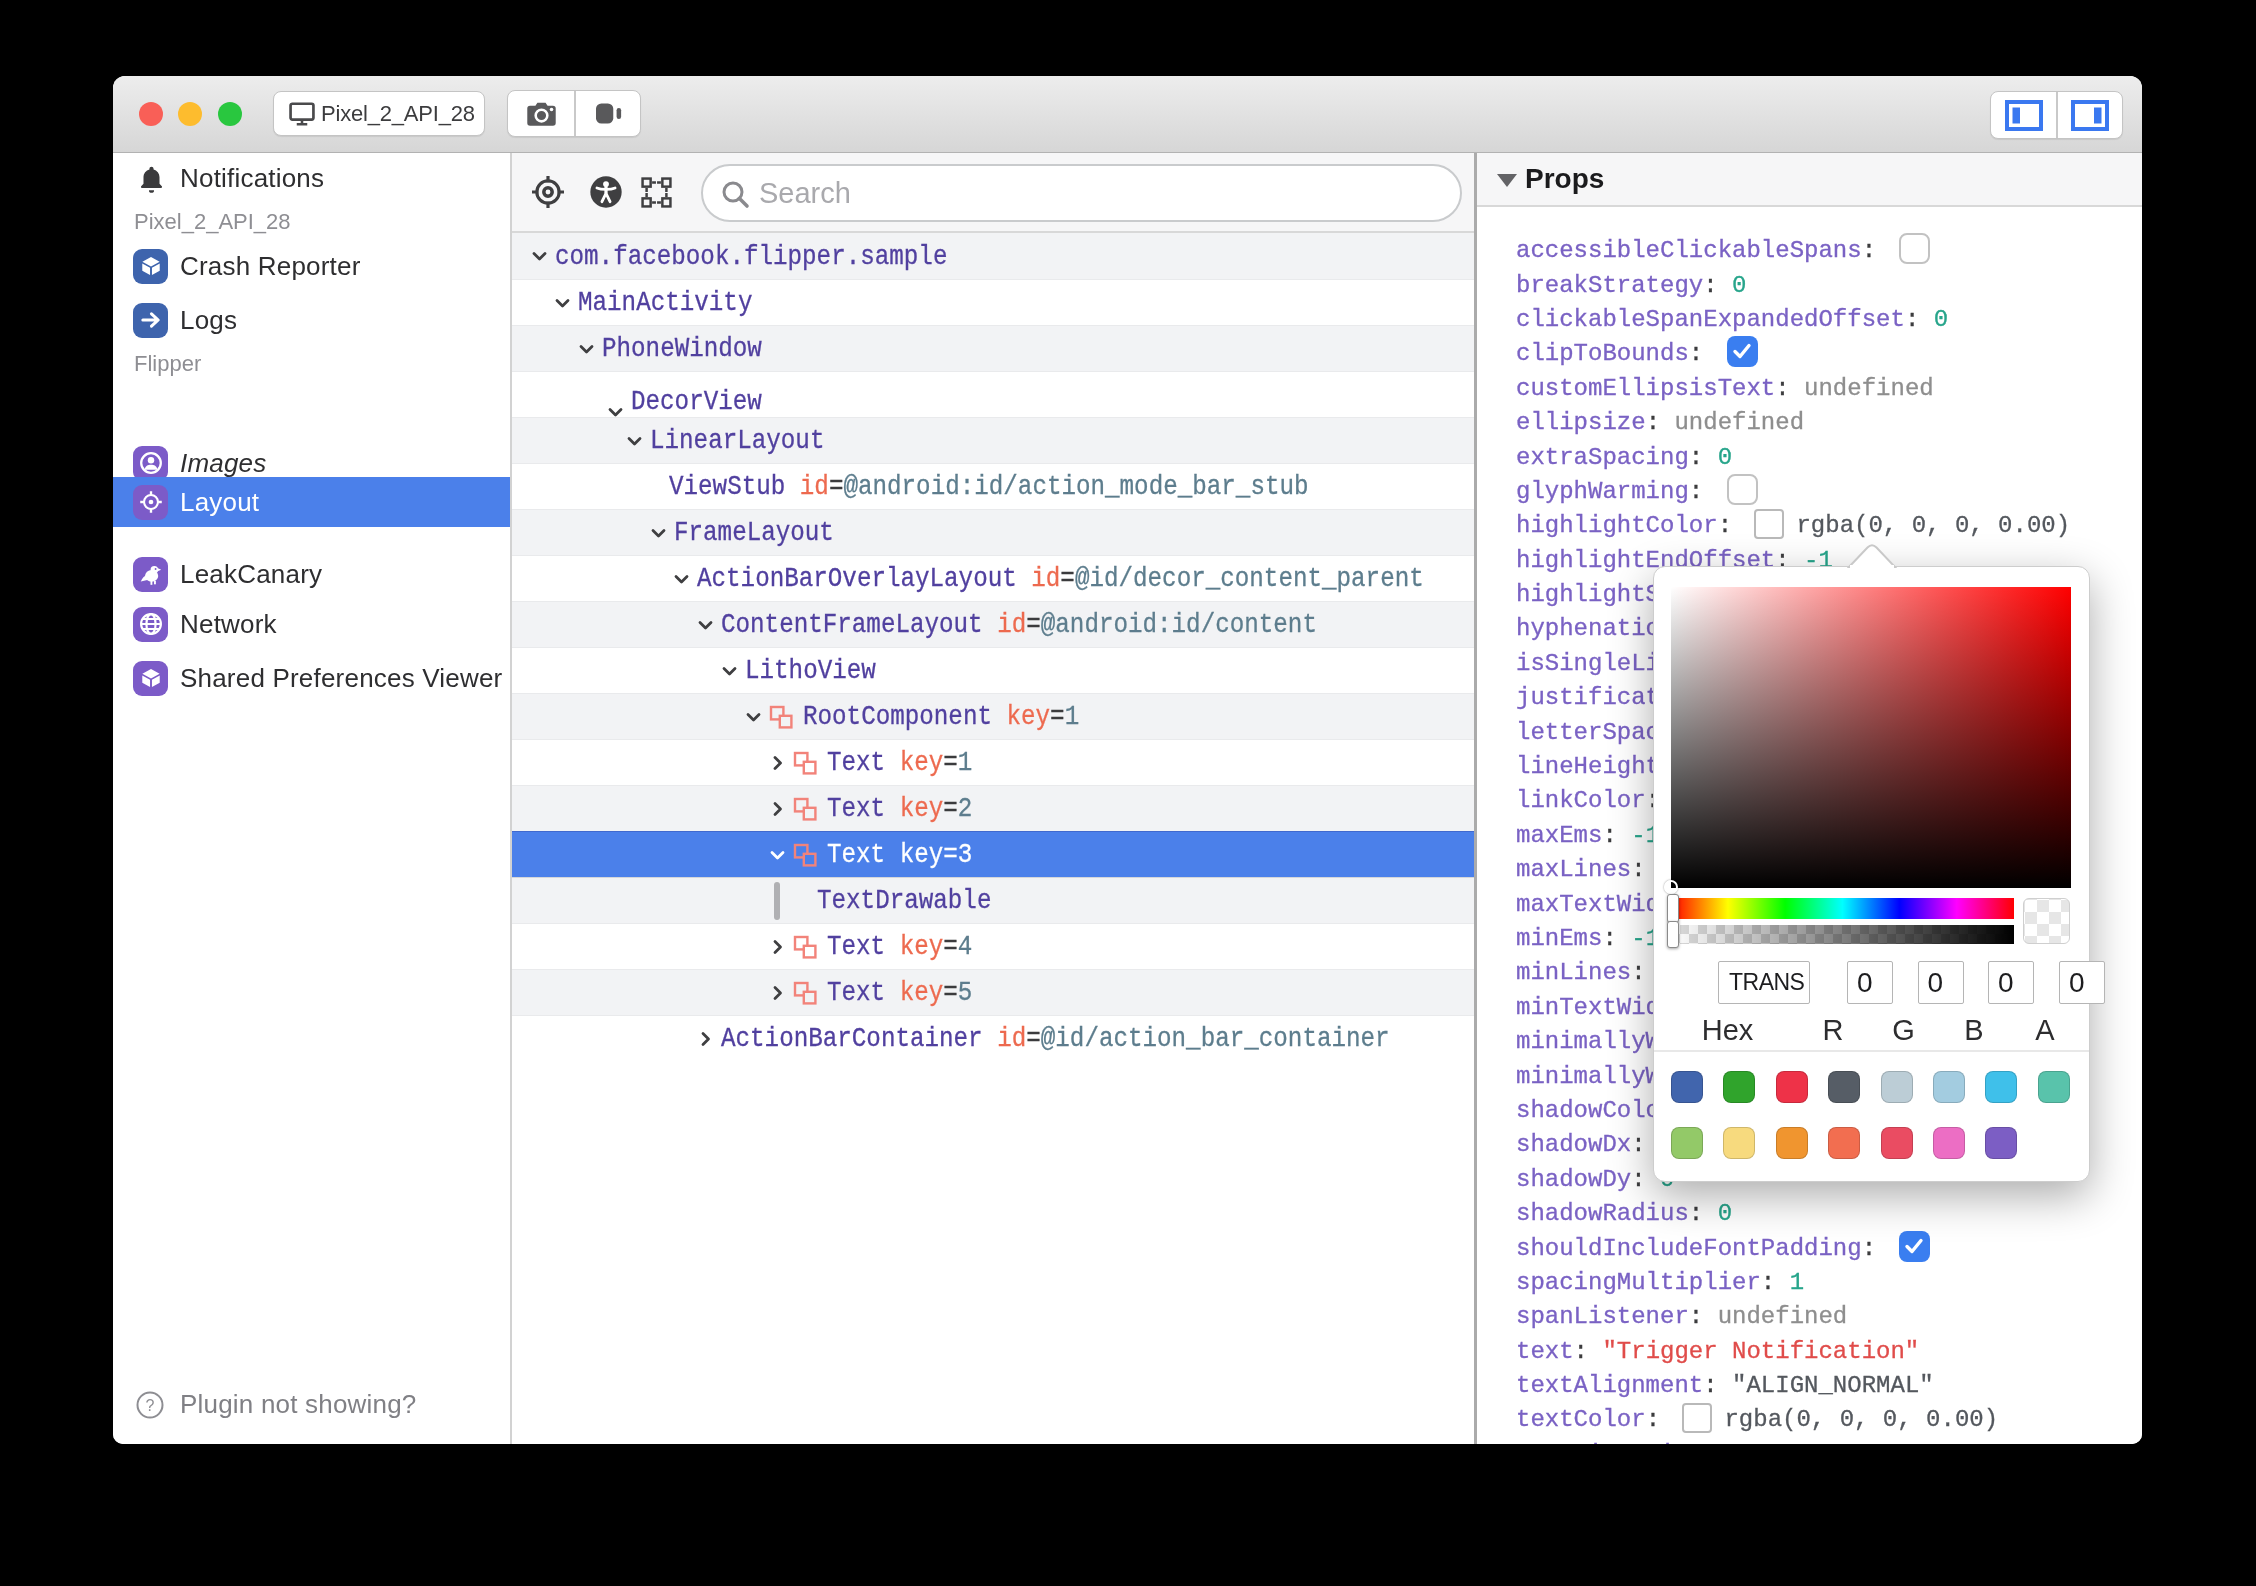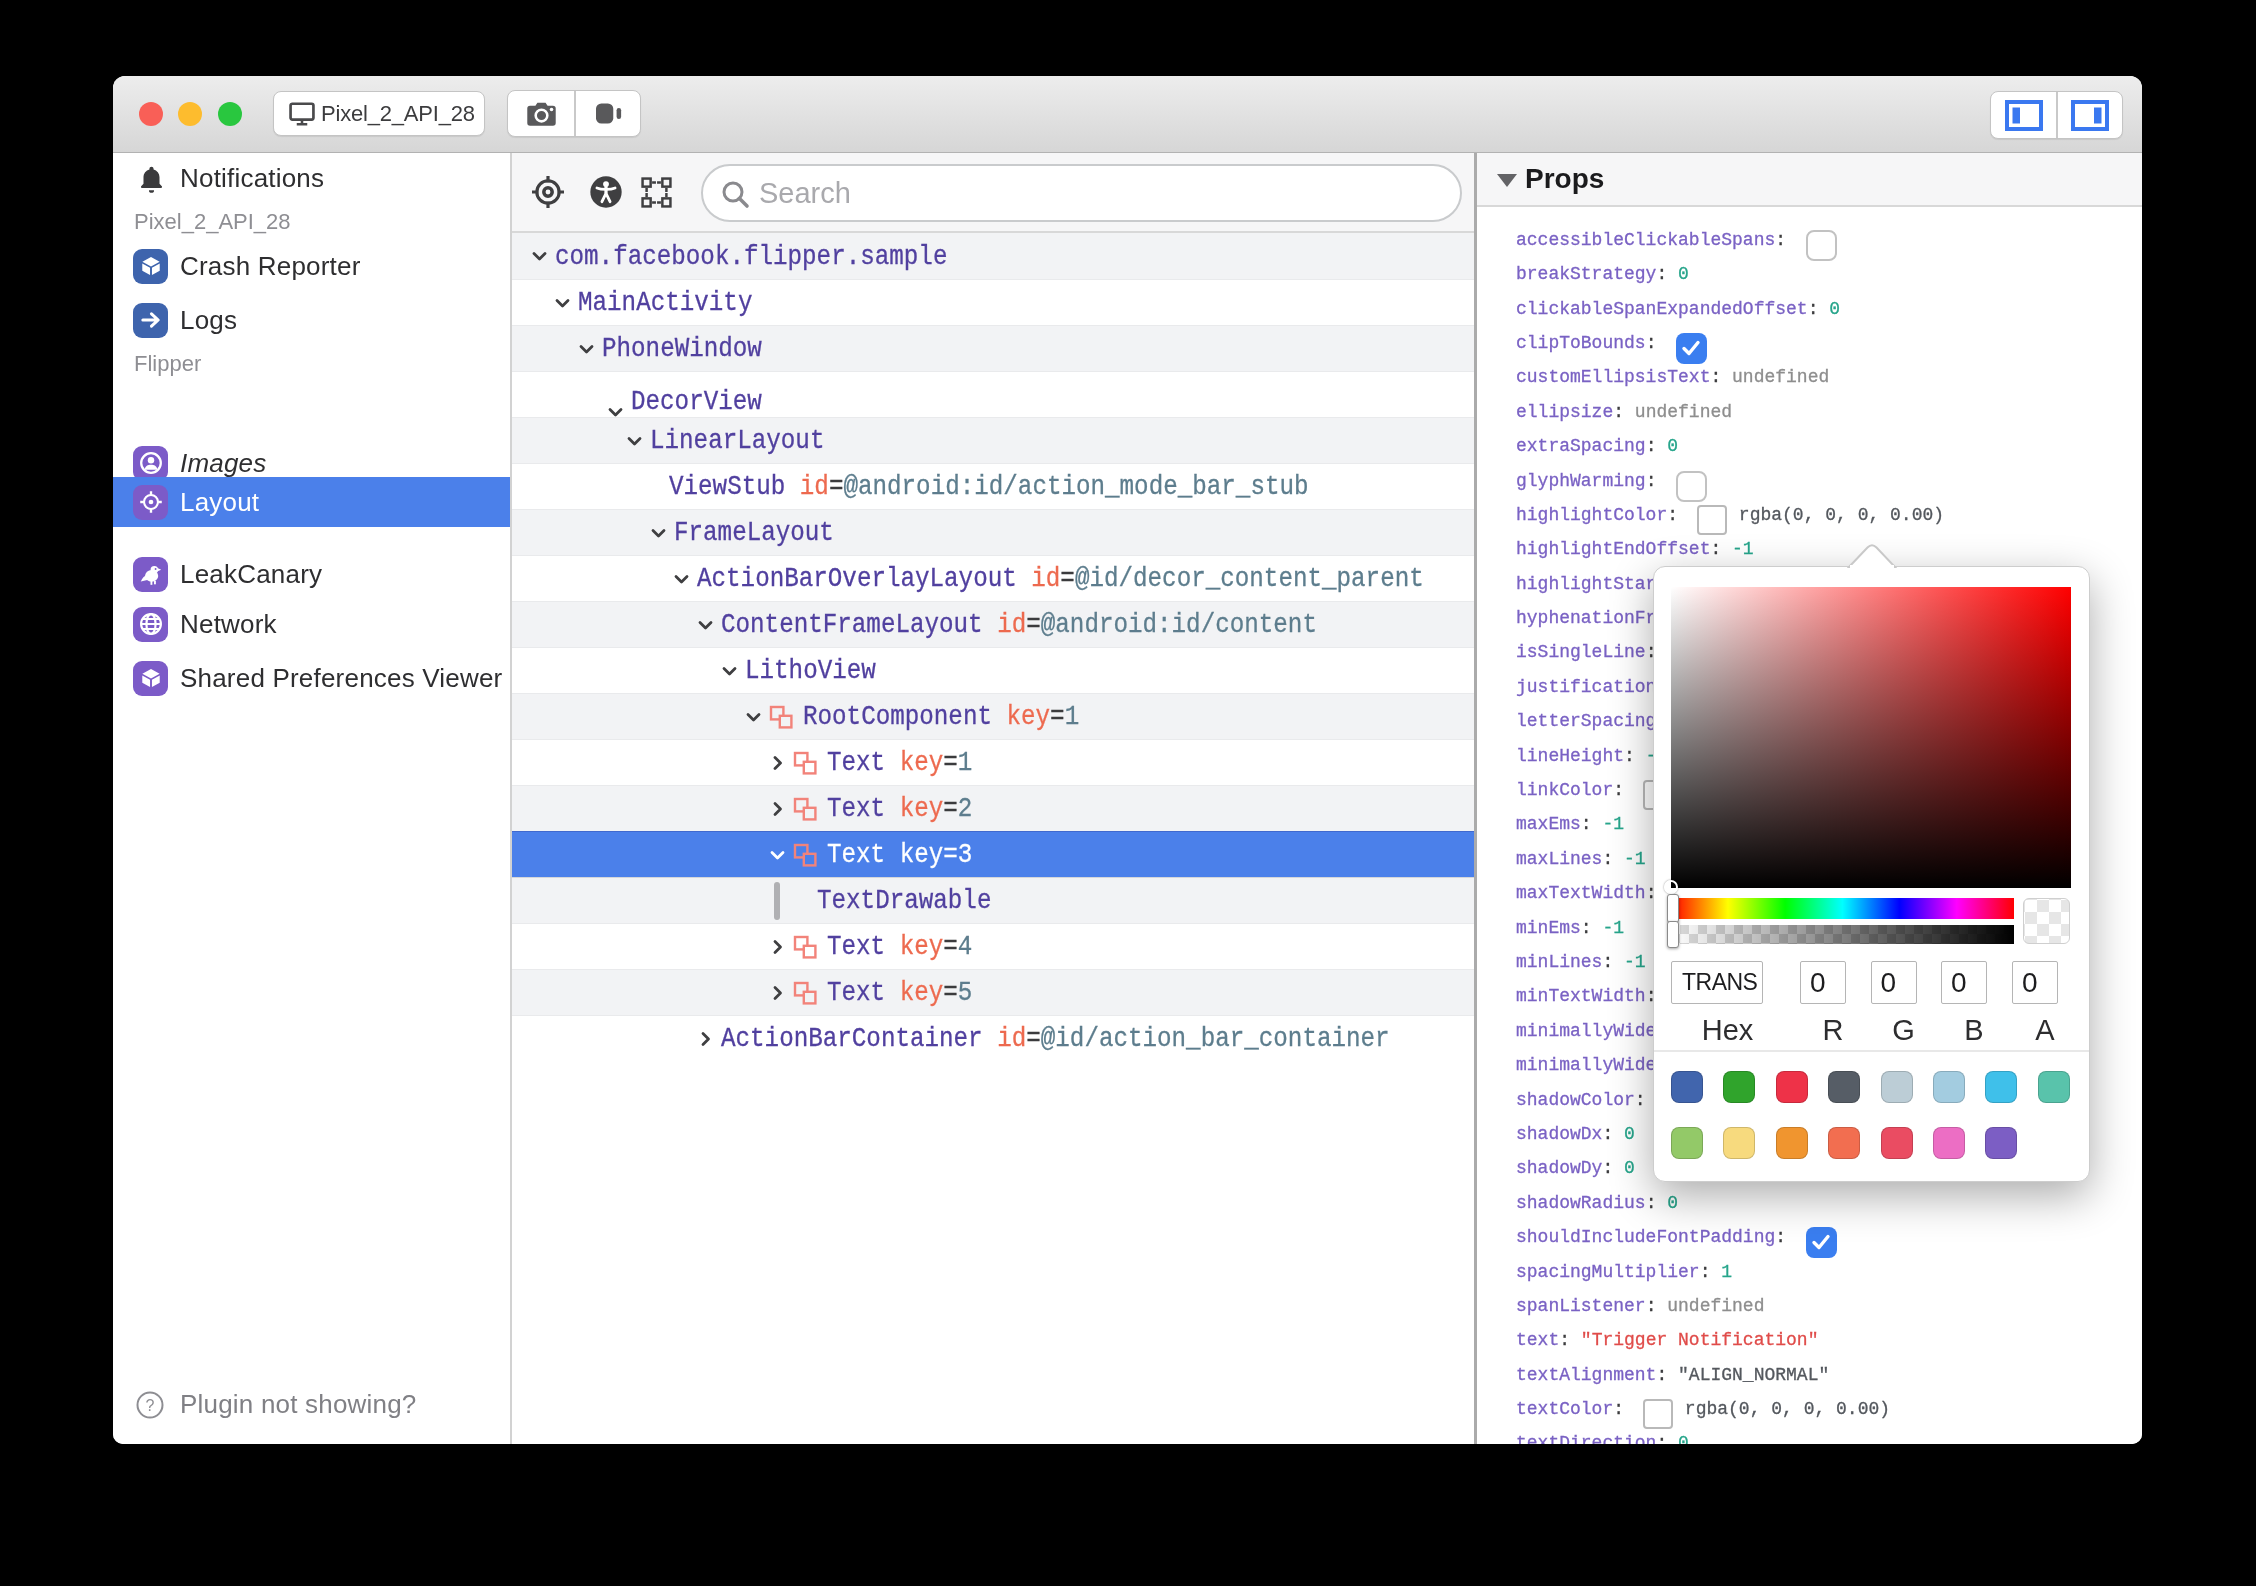--- a/index.html
+++ b/index.html
@@ -46,40 +46,40 @@
 .kw{color:#ed6a4f;}
 .eq{color:#3c3c3e;}
 .sl{color:#5d7d8d;}
 .compicon{width:24px;height:24px;margin-right:10px;flex:none;}
 
 .props{position:absolute;left:1364px;top:77px;bottom:0;width:665px;background:#fff;padding-left:48px;}
 .phead{position:absolute;left:0;top:0;width:100%;height:52px;background:#f6f6f7;border-bottom:2px solid #d8d8d8;}
 .ptitle{position:absolute;left:48px;top:50%;transform:translateY(-50%);font-size:28px;font-weight:bold;color:#1b1b1d;}
 .ptri{position:absolute;left:20px;top:21px;width:0;height:0;border-left:10px solid transparent;border-right:10px solid transparent;border-top:13px solid #636366;}
 .prows{position:absolute;left:39px;top:76.8px;right:0;}
-.prow{height:34.4px;display:flex;align-items:flex-start;font-family:"Liberation Mono",monospace;font-size:18px;white-space:pre;-webkit-text-stroke:0.3px currentColor;}
+.prow{height:34.4px;display:flex;align-items:flex-end;font-family:"Liberation Mono",monospace;font-size:24px;white-space:pre;-webkit-text-stroke:0.3px currentColor;}
 .pn{color:#7a62c4;}
 .pc{color:#3c3c3e;}
 .num{color:#27a58b;}
 .und{color:#8e8e8e;}
 .str{color:#e04c4a;}
 .dkv{color:#54585e;}
 .cb{width:31px;height:31px;box-sizing:border-box;border:2px solid #c2c2c2;border-radius:8px;background:#fff;margin-left:9px;flex:none;}
 .cb.on{border:none;background:#3a7ef0;position:relative;}
 .sw{width:30px;height:30px;box-sizing:border-box;border:2px solid #b9b9b9;border-radius:4px;background:#fff;margin:0 12px 0 8px;flex:none;}
 
 .popover{position:absolute;left:1653px;top:566px;width:437px;height:616px;background:#fff;border:1.5px solid #cdcdcd;border-radius:12px;box-shadow:0 14px 44px rgba(0,0,0,0.33);box-sizing:border-box;z-index:50;}
 .caret{position:absolute;left:193px;top:-25px;}
 .svpanel{position:absolute;left:17px;top:20px;width:400px;height:301px;background:linear-gradient(to bottom,rgba(0,0,0,0),#000),linear-gradient(to right,#fff,#f00);}
 .svcursor{position:absolute;left:-7px;top:293px;width:14px;height:14px;border-radius:50%;border:2px solid #fff;box-sizing:border-box;box-shadow:0 0 2px rgba(0,0,0,0.5);}
 .huebar{position:absolute;left:17px;top:331px;width:343px;height:21px;background:linear-gradient(to right,#f00,#ff0 16.6%,#0f0 33.3%,#0ff 50%,#00f 66.6%,#f0f 83.3%,#f00);}
 .alphabar{position:absolute;left:17px;top:358px;width:343px;height:19px;background:linear-gradient(to right,rgba(0,0,0,0),#000),conic-gradient(#dcdcdc 90deg,#fff 90deg 180deg,#dcdcdc 180deg 270deg,#fff 270deg);background-size:100% 100%,18px 18px;}
 .handle{position:absolute;width:12px;height:29px;background:#fff;border:1.5px solid #8a8a8a;border-radius:3px;box-sizing:border-box;box-shadow:0 1px 3px rgba(0,0,0,0.35);}
 .preview{position:absolute;left:369px;top:331px;width:47px;height:46px;border-radius:6px;box-sizing:border-box;border:1.5px solid #cfcfcf;background:conic-gradient(#e6e6e6 90deg,#fff 90deg 180deg,#e6e6e6 180deg 270deg,#fff 270deg);background-size:24px 24px;background-position:1px 1px;}
-.pin{position:absolute;top:394px;width:46px;height:43px;box-sizing:border-box;border:1.5px solid #b5b5b5;border-radius:2px;background:#fff;font-family:"Liberation Sans",sans-serif;font-size:28px;color:#1d1d1f;padding:0 0 0 9px;outline:none;}
+.pin{position:absolute;top:394px;width:46px;height:43px;box-sizing:border-box;border:1.5px solid #b5b5b5;border-radius:2px;background:#fff;font-family:"Liberation Sans",sans-serif;font-size:28px;color:#1d1d1f;padding:0 0 0 9px;outline:none;margin-left:47px;}
 .pin.hex{left:17px;width:92px;padding-left:10px;font-size:23px;letter-spacing:-0.5px;}
 .plabel{position:absolute;top:447px;width:46px;text-align:center;font-size:29px;color:#2d2d2f;margin-left:10px;}
 .pdiv{position:absolute;left:0;top:483px;width:100%;height:2px;background:#e8e8e8;}
 .swr{position:absolute;left:17px;font-size:0;white-space:nowrap;}
 .swr span{display:inline-block;width:32px;height:32px;border-radius:8px;margin-right:20.4px;box-sizing:border-box;border:1.5px solid rgba(0,0,0,0.16);}
 </style>
 </head>
 <body>
 <div class="win">
   <div class="titlebar">

